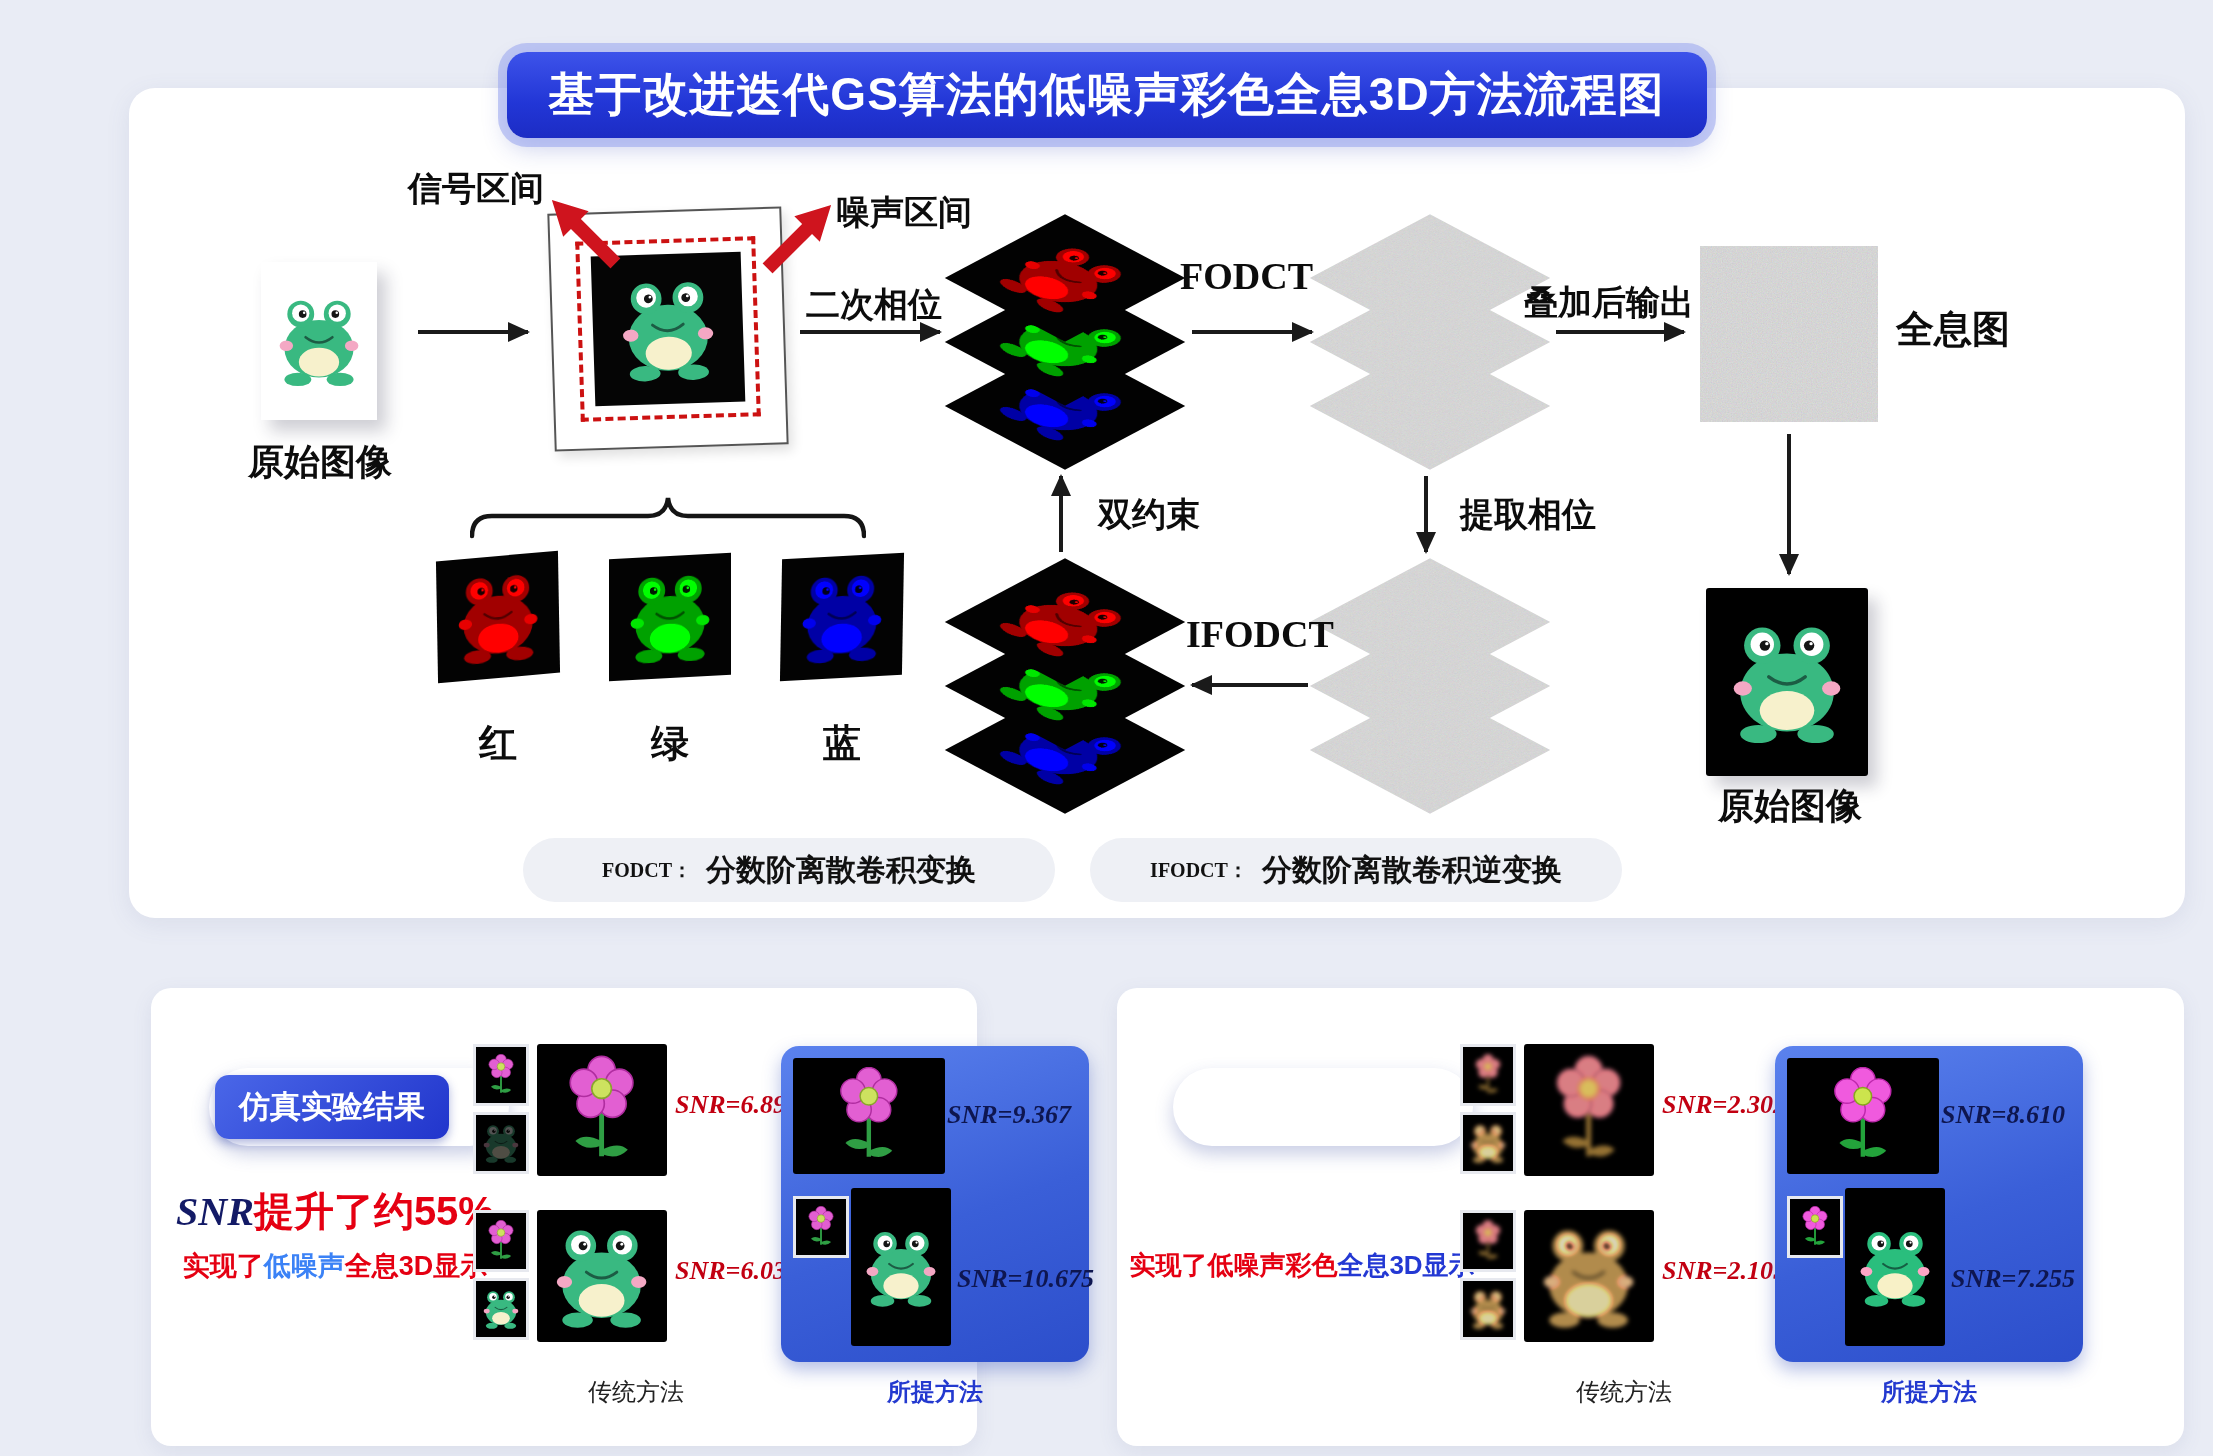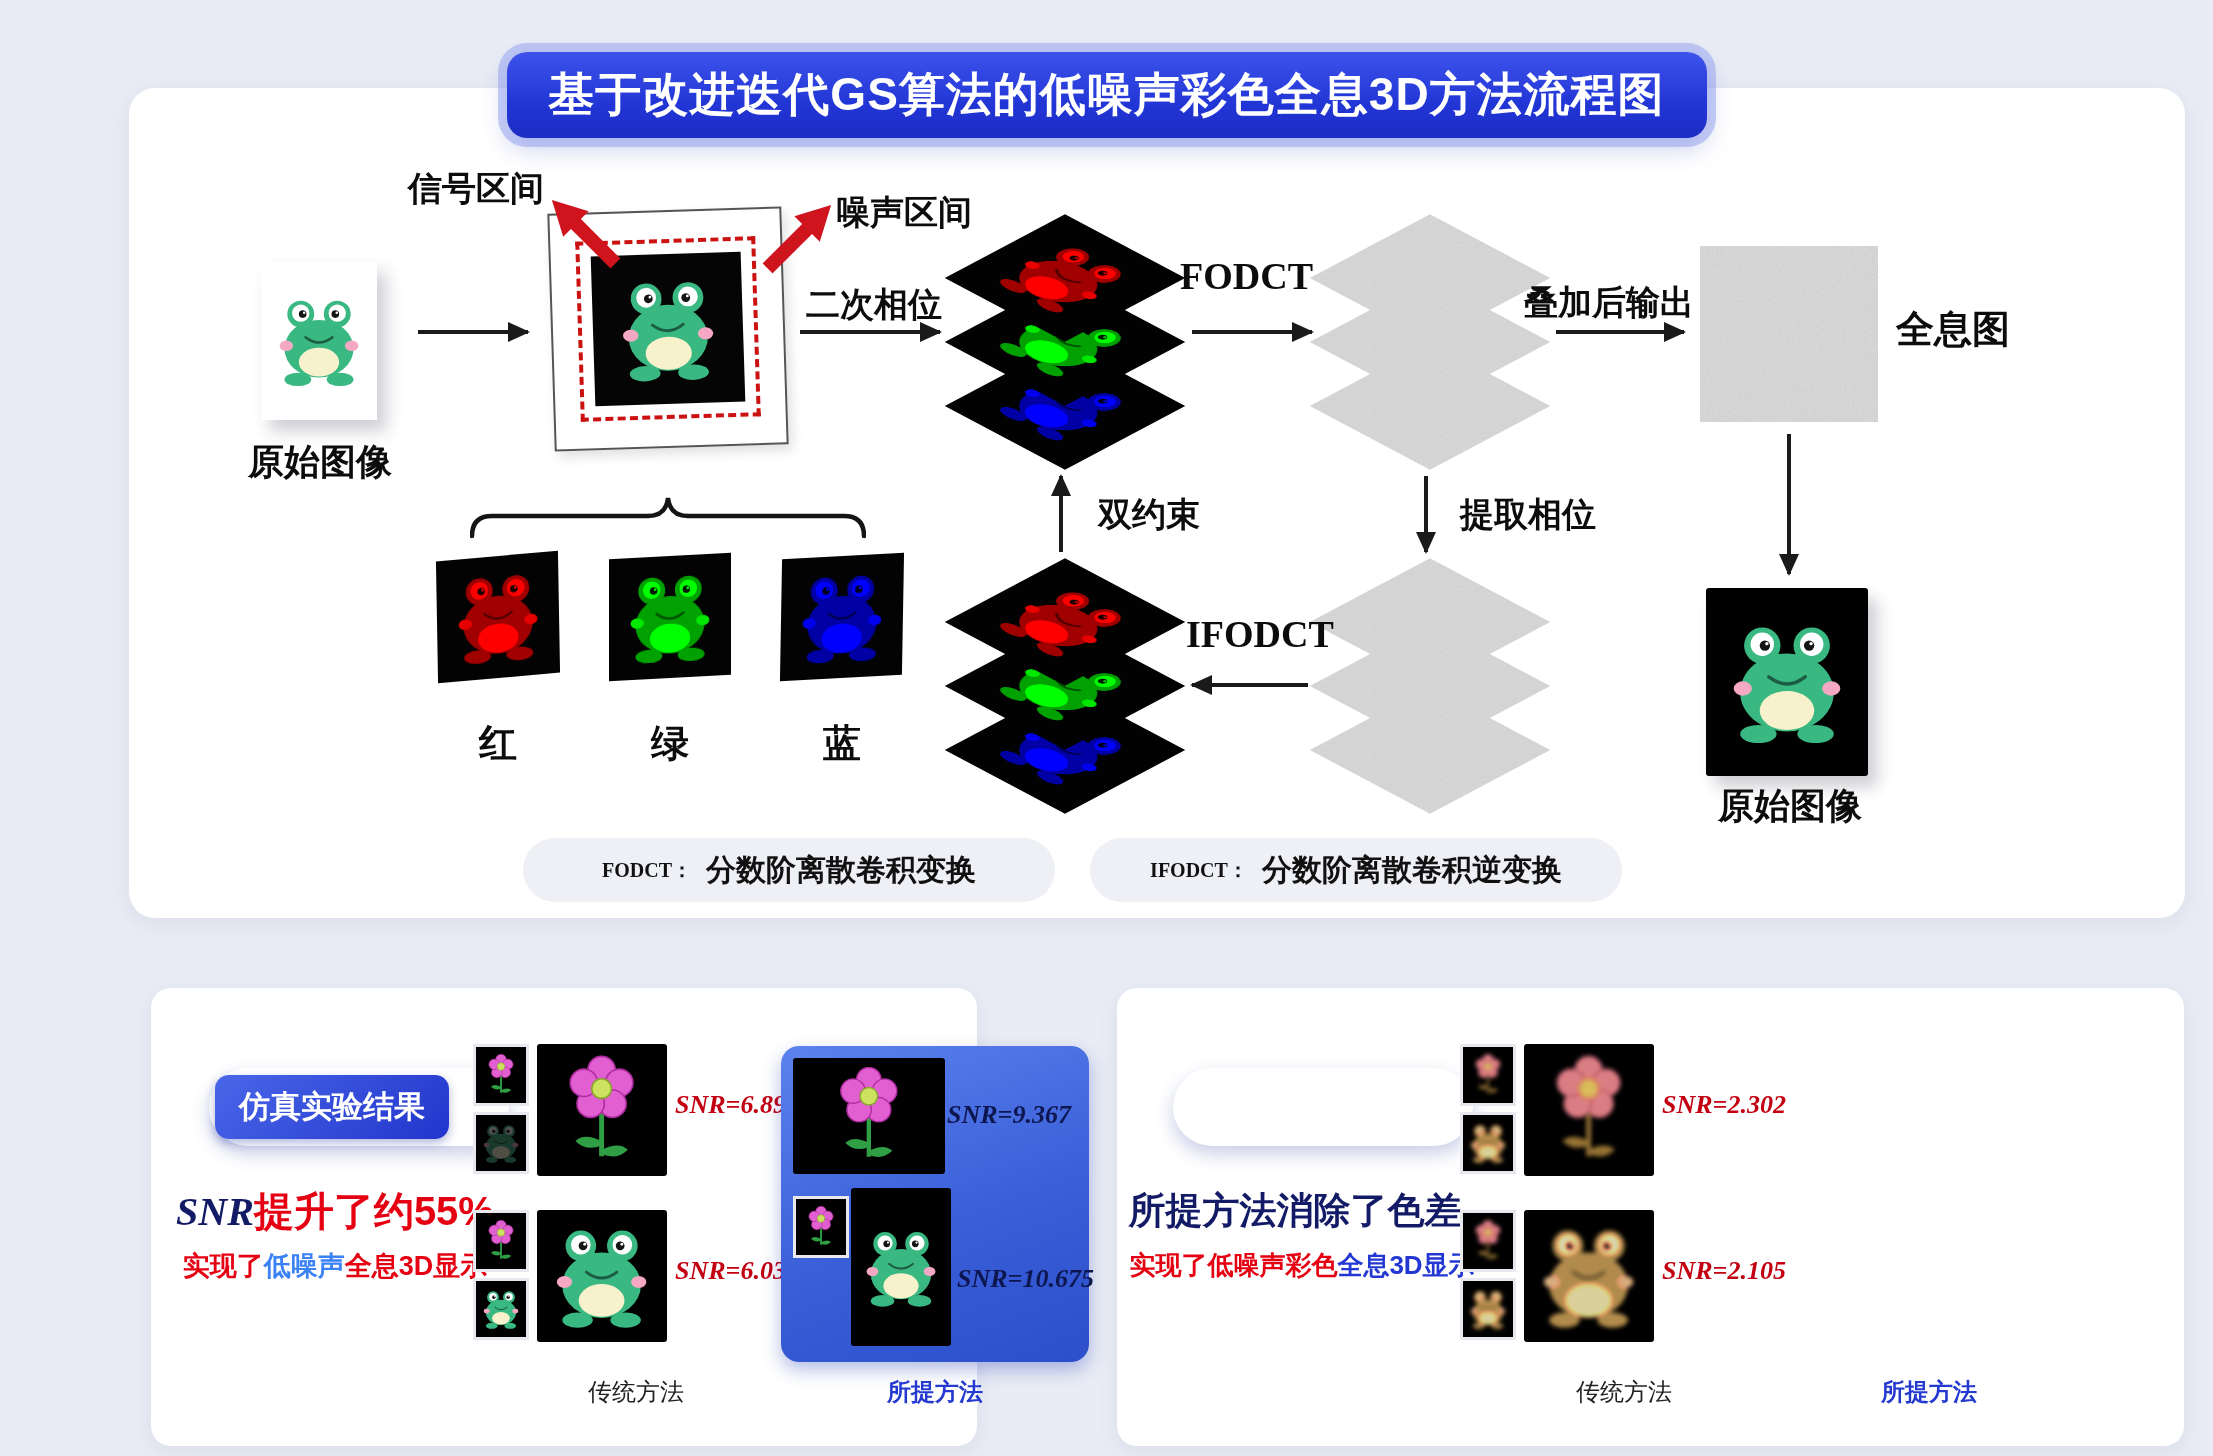--- a/index.html
+++ b/index.html
@@ -346,21 +346,20 @@
         </div>
       <div class="snr on-blue" style="left:176px;top:218px">SNR=10.675</div>
     </div>
 
     <div class="method-label" style="left:400px;top:388px;width:170px">传统方法</div>
     <div class="method-label prop" style="left:700px;top:388px;width:168px">所提方法</div>
   </div>
 
   <div class="result-card" style="left:1117px;width:1067px">
     <div class="badge-back" style="left:56px;top:80px"></div>
-    <div class="headline" style="left:0px;top:198px;width:356px;font-size:37px"><span style="color: rgb(19, 26, 102);">所提方法消除了色差</span></div>
     <div class="subline" style="left:0px;top:260px;width:370px;font-size:26px"><span style="color: rgb(229, 0, 18);">实现了</span><span style="color: rgb(229, 0, 18);">低噪声彩色</span><span style="color: rgb(35, 56, 211);">全息3D显示</span></div>
 
     <div class="thumb" style="left:343px;top:56px">
         <svg class="opt">
           <use href="#sym-flower"></use>
         </svg>
       </div>
     <div class="thumb" style="left:343px;top:124px">
         <svg class="opt dim">
           <use href="#sym-frog"></use>
@@ -383,18 +382,37 @@
           <use href="#sym-frog"></use>
         </svg>
       </div>
     <div class="big" style="left:407px;top:222px;width:130px;height:132px">
         <svg class="opt">
           <use href="#sym-frog"></use>
         </svg>
       </div>
     <div class="snr" style="left:545px;top:268px">SNR=2.105</div>
 
+    <div class="blue-panel" style="left:658px;top:50px">
+      <div class="big" style="left:12px;top:12px;width:152px;height:116px">
+          <svg class="opt2">
+            <use href="#sym-flower"></use>
+          </svg>
+        </div>
+      <div class="snr on-blue" style="left:166px;top:54px">SNR=8.610</div>
+      <div class="thumb" style="left:12px;top:150px">
+          <svg class="opt2">
+            <use href="#sym-flower"></use>
+          </svg>
+        </div>
+      <div class="big" style="left:70px;top:142px;width:100px;height:158px">
+          <svg class="opt2">
+            <use href="#sym-frog"></use>
+          </svg>
+        </div>
+      <div class="snr on-blue" style="left:176px;top:218px">SNR=7.255</div>
+    </div>
 
     <div class="method-label" style="left:422px;top:388px;width:170px">传统方法</div>
     <div class="method-label prop" style="left:728px;top:388px;width:168px">所提方法</div>
   </div>
 
 </div>
 
 </body></html>

